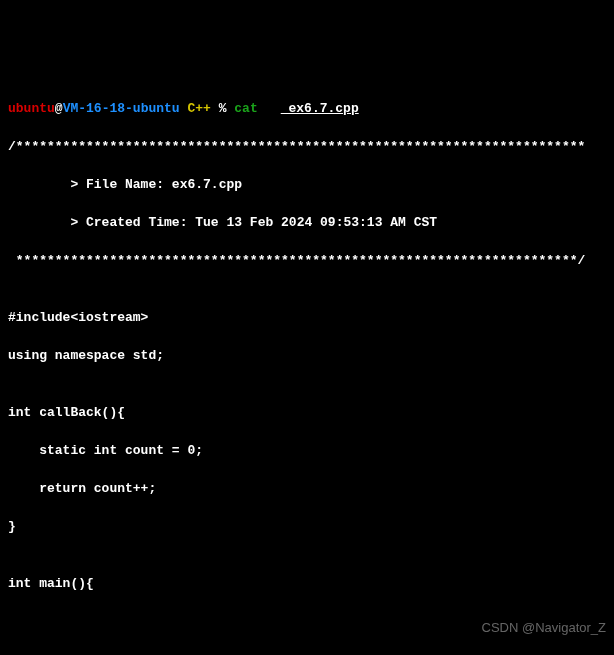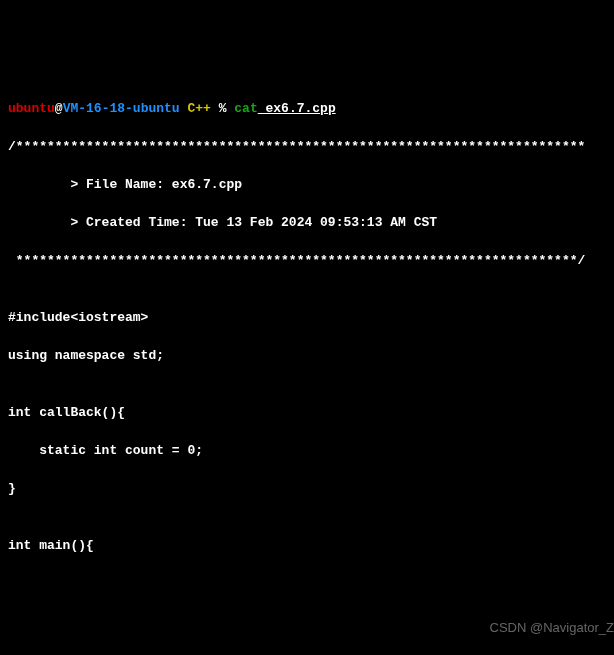--- a/index.html
+++ b/index.html
@@ -16,26 +16,26 @@
     position: relative;
     overflow: hidden;
     white-space: pre;
   }
   .user { color: #d80000; }
   .at   { color: #fff; }
   .host { color: #1e90ff; }
   .dir  { color: #d4c400; }
   .pct  { color: #fff; }
   .cmd  { color: #1aa31a; }
-  .arg  { color: #fff; text-decoration: underline; }
+  .arg  { color: #fff; text-decoration: underline; margin-left: 23px; }
   .code { color: #fff; }
   .stars { color: #fff; }
   .watermark {
     position: absolute;
-    right: 0;
+    right: 8px;
     bottom: 18px;
     color: rgba(200,200,200,0.5);
     font-weight: normal;
     font-family: Arial, sans-serif;
     font-size: 13px;
     white-space: nowrap;
   }
 </style>
 </head>
 <body>
@@ -47,20 +47,21 @@
 <div class="stars">/*************************************************************************</div>
 <div class="code">        &gt; File Name: ex6.7.cpp</div>
 <div class="code">        &gt; Created Time: Tue 13 Feb 2024 09:53:13 AM CST</div>
 <div class="stars"> ************************************************************************/</div>
 <div class="code"></div>
 <div class="code">#include&lt;iostream&gt;</div>
 <div class="code">using namespace std;</div>
 <div class="code"></div>
 <div class="code">int callBack(){</div>
 <div class="code">    static int count = 0;</div>
+<div class="code">    return count++;</div>
 <div class="code">}</div>
 <div class="code"></div>
 <div class="code">int main(){</div>
 
 
 
 <div class="code"></div>
 
 
 

